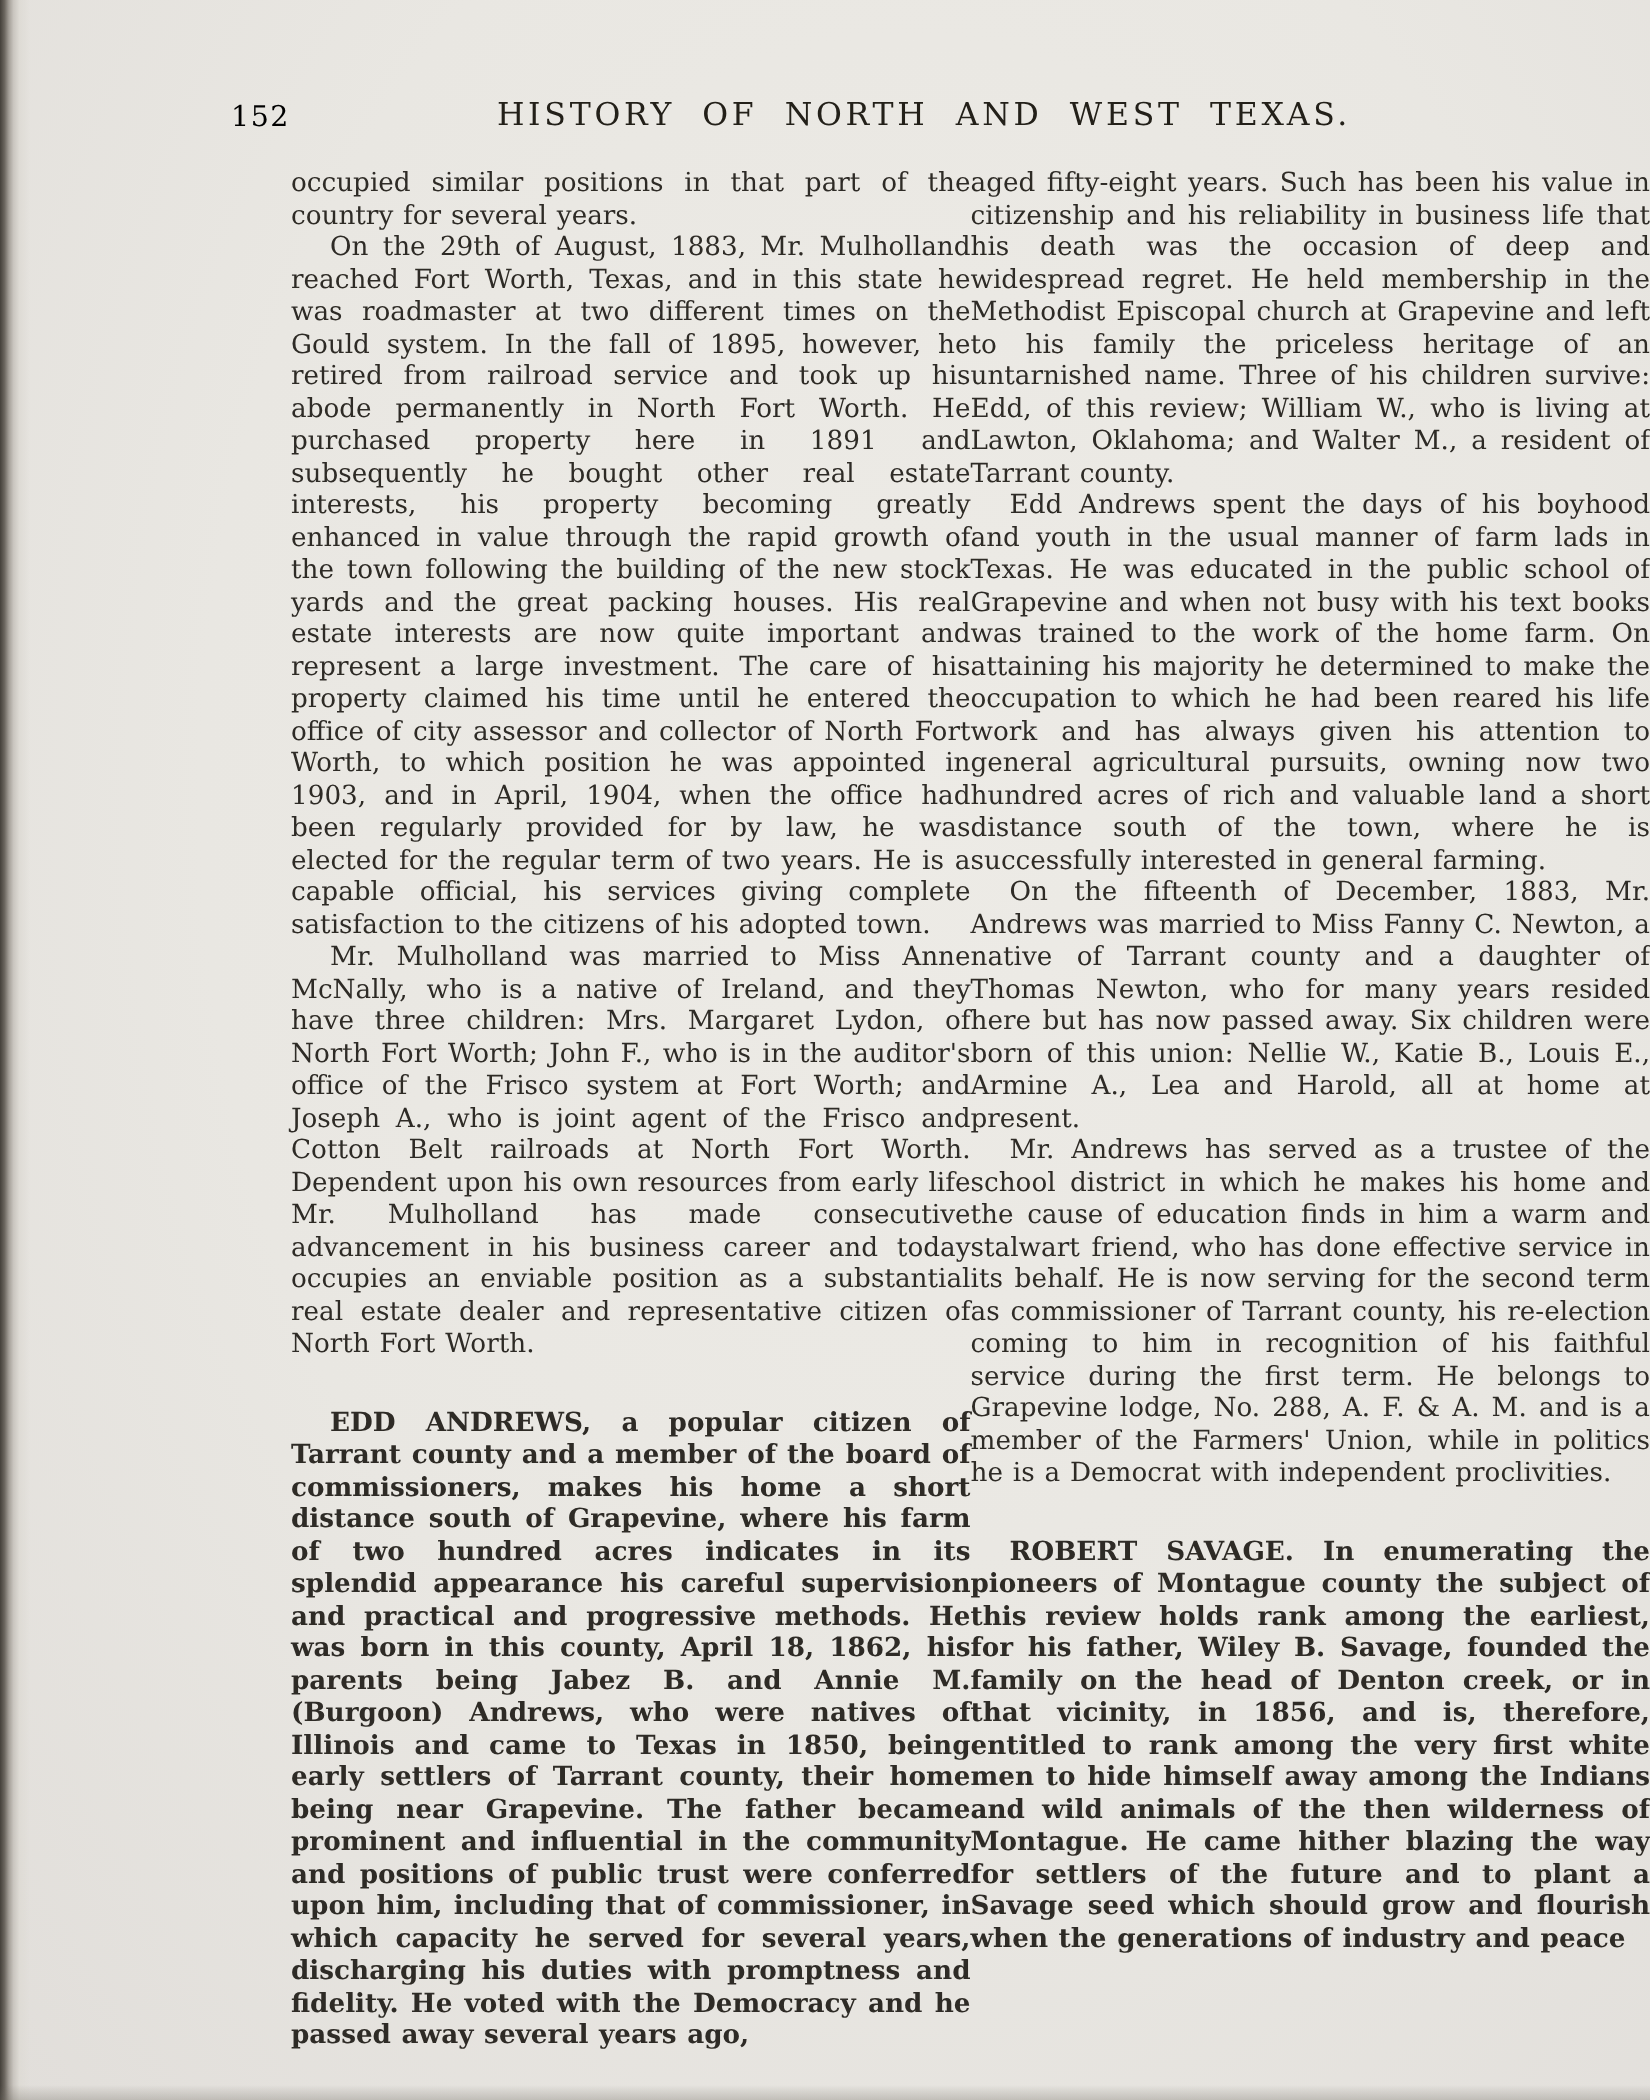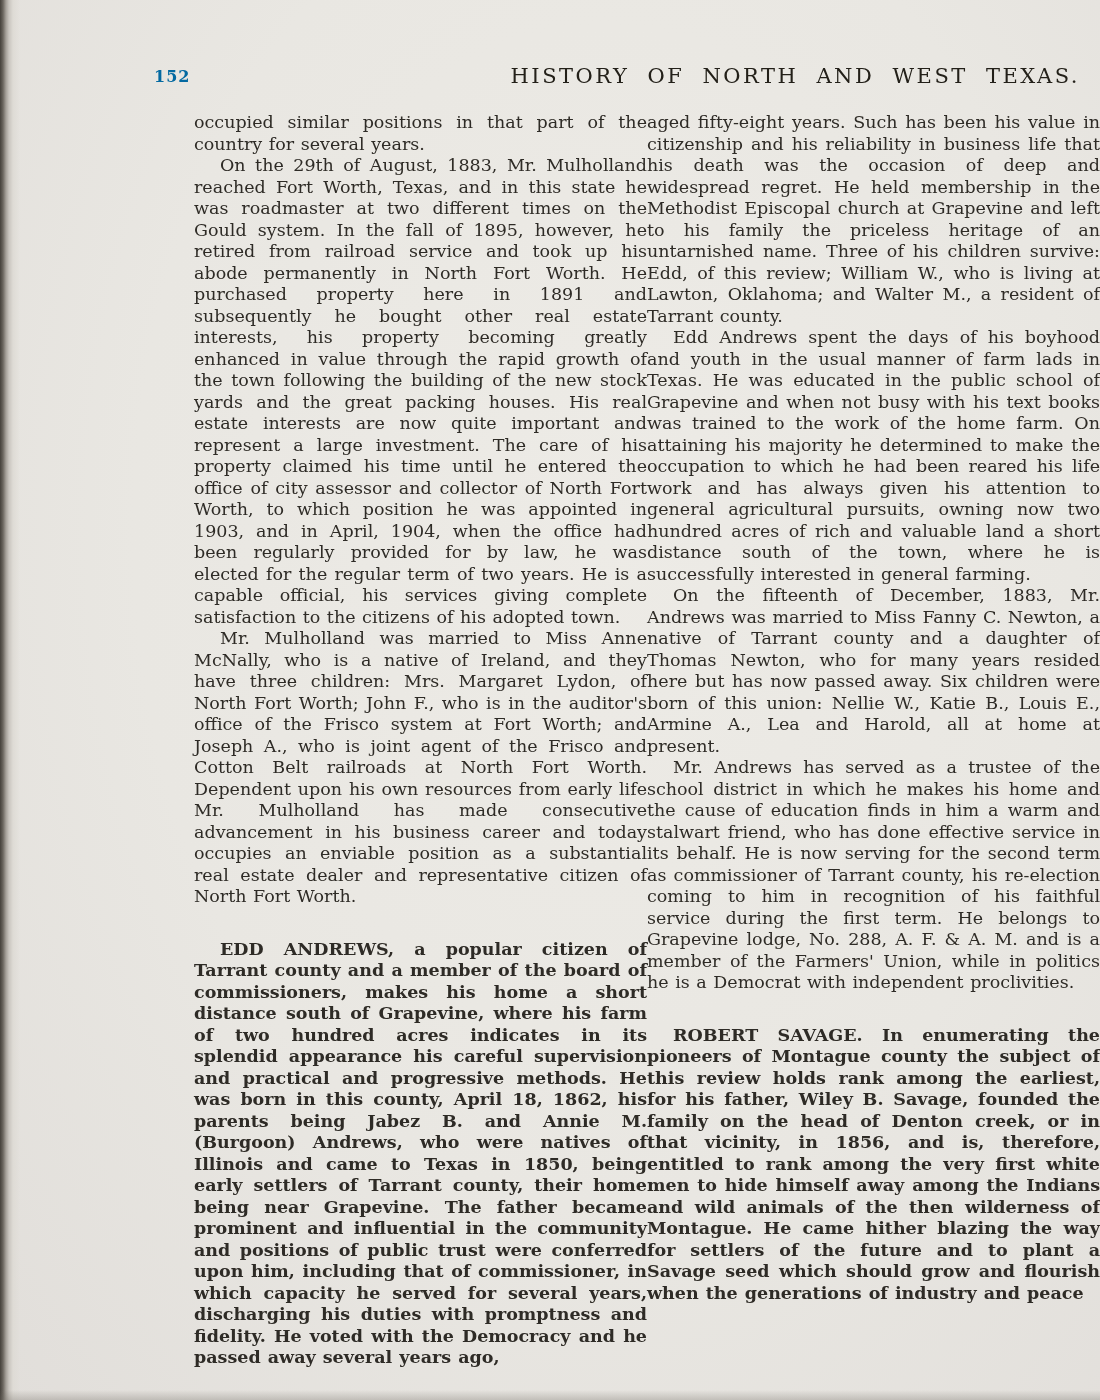--- a/index.html
+++ b/index.html
@@ -34,27 +34,26 @@
   .page-head {
     position: absolute;
     top: 64px;
     left: 152px;
     width: 928px;
     height: 30px;
   }
   .page-number {
     position: absolute;
     left: 2px; top: 3px;
-    font-size: 16px;
+    font-size: 19px;
     letter-spacing: 1px;
-    color: #0369a1;
-    font-weight: bold;
+    color: #000000;
   }
   .running-title {
-    text-align: right;
+    text-align: center;
     font-size: 21px;
     letter-spacing: 2.5px;
     word-spacing: 9px;
     color: #232019;
   }
   .columns {
     position: absolute;
     top: 112px;
     left: 152px;
     width: 928px;

